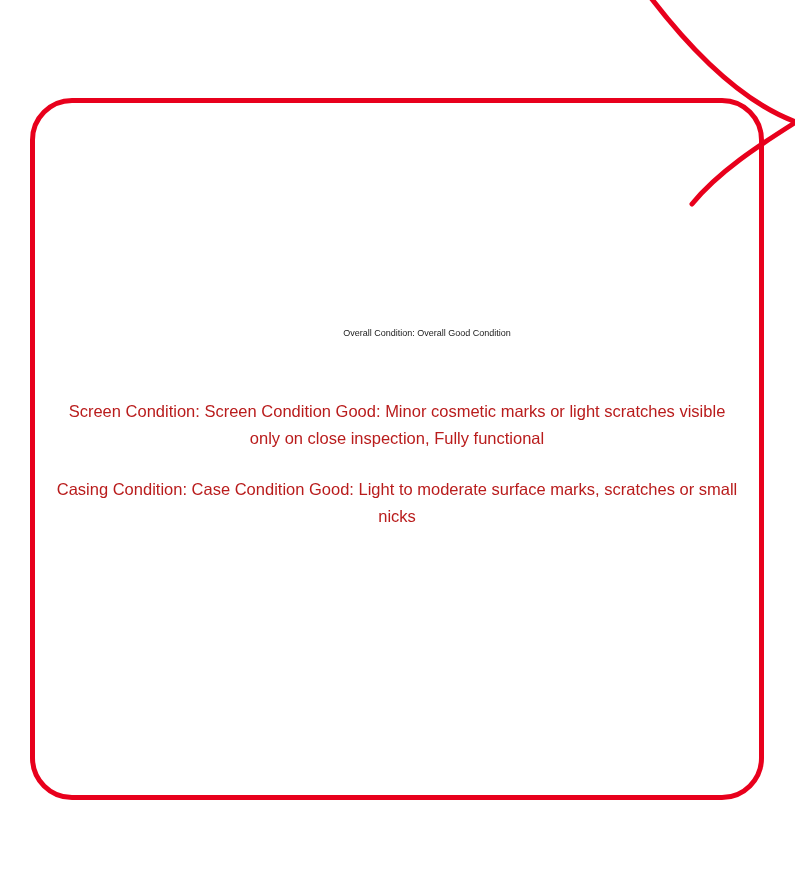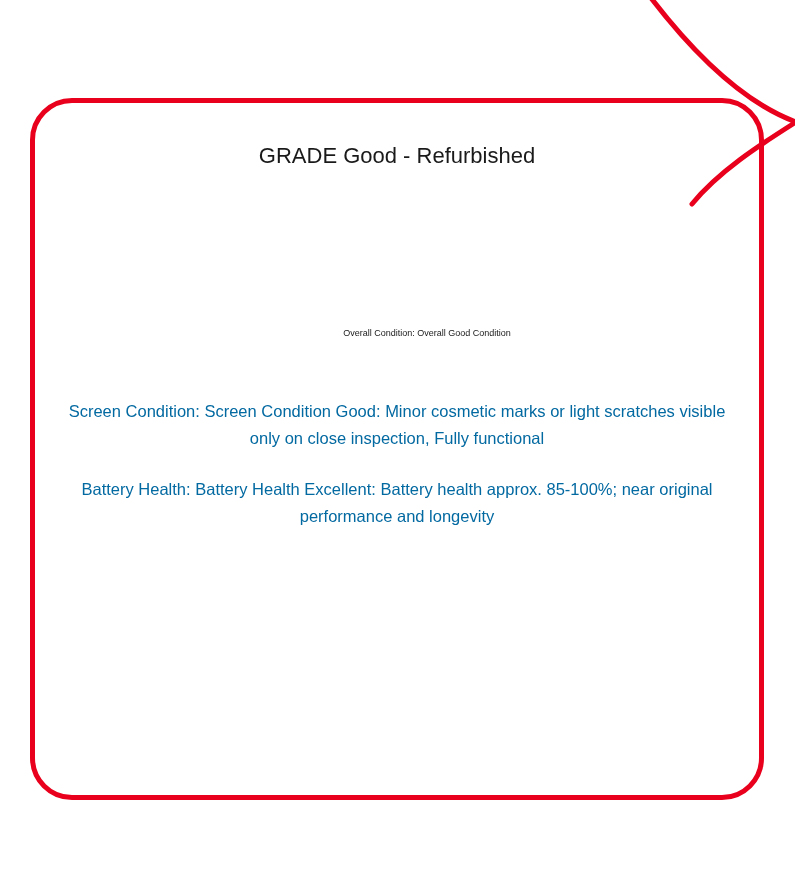--- a/index.html
+++ b/index.html
@@ -99,21 +99,21 @@
     position: absolute;
     left: 14px;
     top: 300px;
     width: 696px;
   }
 
   .section {
     text-align: center;
     font-size: 16.5px;
     line-height: 27px;
-    color: #0369a1;
+    color: #b91c1c;
     margin-bottom: 24px;
     padding: 0 4px;
   }
   .section:last-child { margin-bottom: 0; }
 
   .section .lbl { white-space: normal; }
 </style>
 </head>
 <body>
 
@@ -121,27 +121,26 @@
 
 
   <svg class="swoosh" viewBox="0 0 200 220" xmlns="http://www.w3.org/2000/svg">
     <path d="M48 0 C 92 58, 142 108, 196 128 C 158 152, 118 178, 92 210" fill="none" stroke="#e8001c" stroke-width="5" stroke-linecap="round"></path>
   </svg>
 
   <div class="frame"></div>
 
   <div class="content">
 
-    <div class="grade">GRADE Good - Refurbished</div>
 
     <div class="overall">Overall Condition:  Overall Good Condition</div>
 
     <div class="sections">
       <div class="section">
         <span class="lbl">Screen Condition: Screen Condition Good: Minor cosmetic marks or light scratches visible only on close inspection, Fully functional</span>
       </div>
       <div class="section">
-        <span class="lbl">Battery Health: Battery Health Excellent: Battery health approx. 85-100%; near original performance and longevity</span>
+        <span class="lbl">Casing Condition: Case Condition Good: Light to moderate surface marks, scratches or small nicks</span>
       </div>
     </div>
 
   </div>
 </div>
 
 </body></html>

